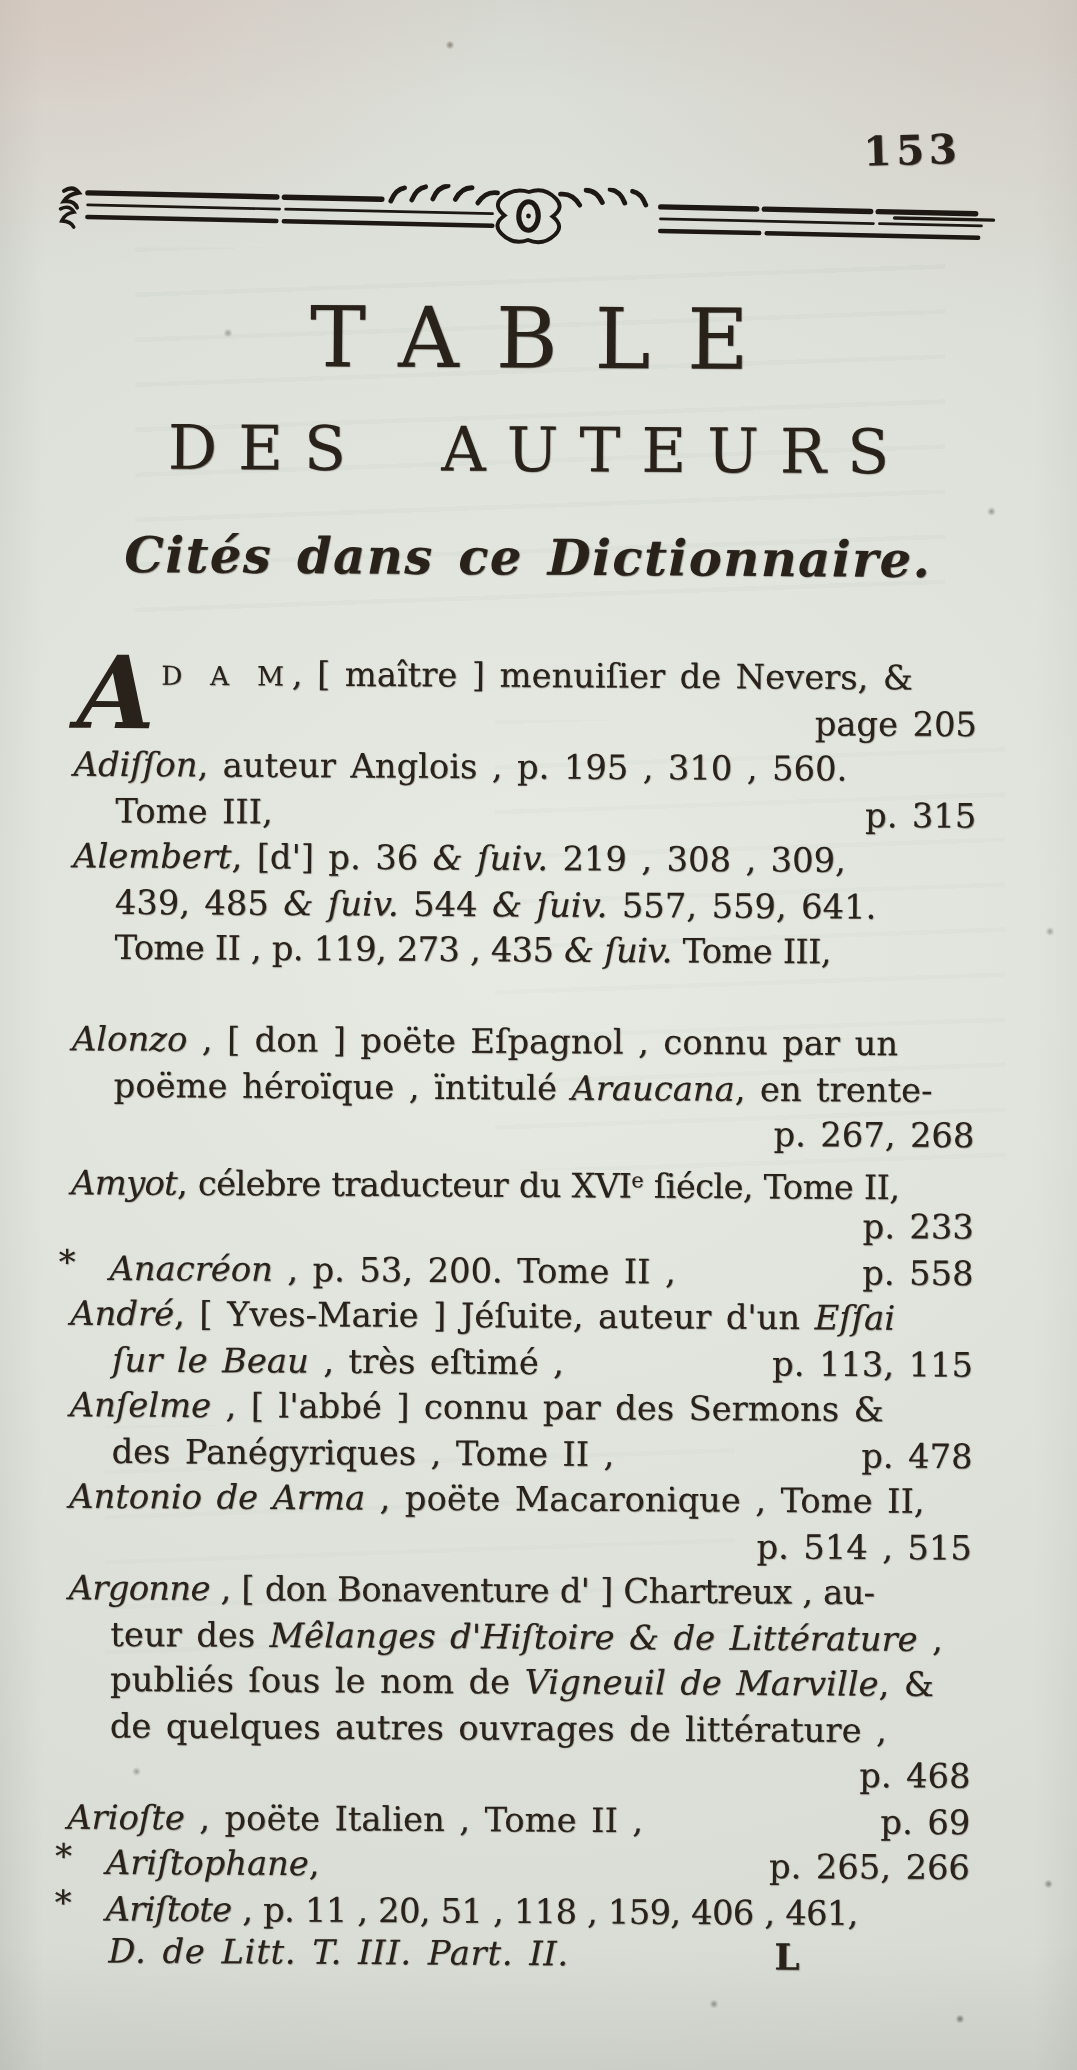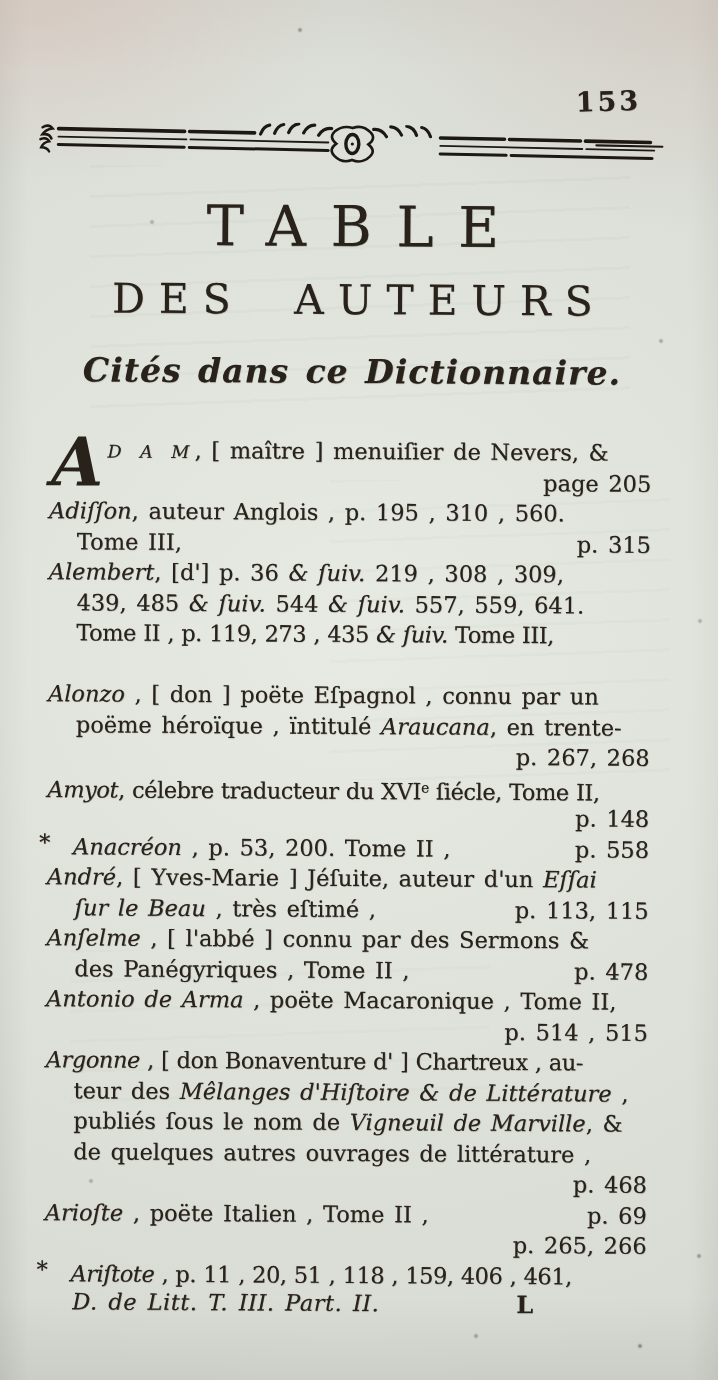--- a/index.html
+++ b/index.html
@@ -49,21 +49,21 @@
   #entries{position:absolute;left:48px;top:436px;width:602px;}
   .line{display:flex;height:30.5px;line-height:30.5px;font-size:22.5px;white-space:nowrap;
     word-spacing:2.5px;}
   .line .lt{flex:0 1 auto;overflow:visible;}
   .line .rt{margin-left:auto;padding-left:8px;}
   .line.ind1 > .lt{padding-left:28px;}
   .line.dcind > .lt{padding-left:58px;}
   .line.tight{letter-spacing:-.45px;word-spacing:.5px;}
   .s-i{font-style:italic;}
   .s-r{font-style:normal;}
-  .s-sc{font-style:italic;font-size:.78em;letter-spacing:.3em;}
+  .s-sc{font-size:.78em;letter-spacing:.3em;}
   .s-sup{font-size:.62em;vertical-align:.5em;}
   .s-ast{display:inline-block;width:34px;margin-left:-8px;font-style:normal;transform:translateY(-4px);}
   #dropcap{position:absolute;left:2px;top:-6px;font-size:67px;line-height:1;font-style:italic;
     font-weight:bold;}
   .line, .title-block, #page-number, #footer{text-shadow:.4px .4px .7px rgba(42,32,24,.55);}
 
   #footer{position:absolute;left:48px;top:1288px;width:602px;height:31px;line-height:31px;
     font-size:22.5px;}
   #footer-text{position:absolute;left:28px;font-style:italic;letter-spacing:.5px;word-spacing:3px;}
   #footer-sig{position:absolute;left:472px;font-size:24px;font-weight:bold;}
@@ -156,21 +156,21 @@
         <span class="lt"><span class="s-r">poëme héroïque , ïntitulé </span><span class="s-i">Araucana</span><span class="s-r">, en trente-</span></span>
       </div>
       <div class="line ind1">
         <span class="rt"><span class="s-r">p. 267, 268</span></span>
       </div>
       <div class="line ind0 tight">
         <span class="lt"><span class="s-i">Amyot</span><span class="s-r">, célebre traducteur du XVI</span><span class="s-sup">e</span><span class="s-r"> ſiécle, Tome II,</span></span>
       </div>
       <div class="line ind1">
         <span class="lt"></span>
-        <span class="rt"><span class="s-r">p. 148</span></span>
+        <span class="rt"><span class="s-r">p. 233</span></span>
       </div>
       <div class="line ind0">
         <span class="lt"><span class="s-ast">*</span><span class="s-i">Anacréon</span><span class="s-r"> , p. 53, 200. Tome II ,</span></span>
         <span class="rt"><span class="s-r">p. 558</span></span>
       </div>
       <div class="line ind0">
         <span class="lt"><span class="s-i">André</span><span class="s-r">, [ Yves-Marie ]  Jéſuite, auteur  d'un </span><span class="s-i">Eſſai</span></span>
       </div>
       <div class="line ind1">
         <span class="lt"><span class="s-i">ſur le Beau</span><span class="s-r"> , très eſtimé ,</span></span>
@@ -204,20 +204,21 @@
       </div>
       <div class="line ind1">
         <span class="lt"></span>
         <span class="rt"><span class="s-r">p. 468</span></span>
       </div>
       <div class="line ind0">
         <span class="lt"><span class="s-i">Arioſte</span><span class="s-r"> , poëte Italien ,  Tome  II ,</span></span>
         <span class="rt"><span class="s-r">p. 69</span></span>
       </div>
       <div class="line ind0">
+        <span class="lt"><span class="s-ast">*</span><span class="s-i">Ariſtophane</span><span class="s-r">,</span></span>
         <span class="rt"><span class="s-r">p. 265, 266</span></span>
       </div>
       <div class="line ind0 tight">
         <span class="lt"><span class="s-ast">*</span><span class="s-i">Ariſtote</span><span class="s-r"> , p. 11 , 20, 51 , 118 , 159, 406 , 461,</span></span>
       </div>
     </div>
 
   <div id="footer">
     <span id="footer-text">D. de Litt. T. III. Part. II.</span>
     <span id="footer-sig">L</span>

